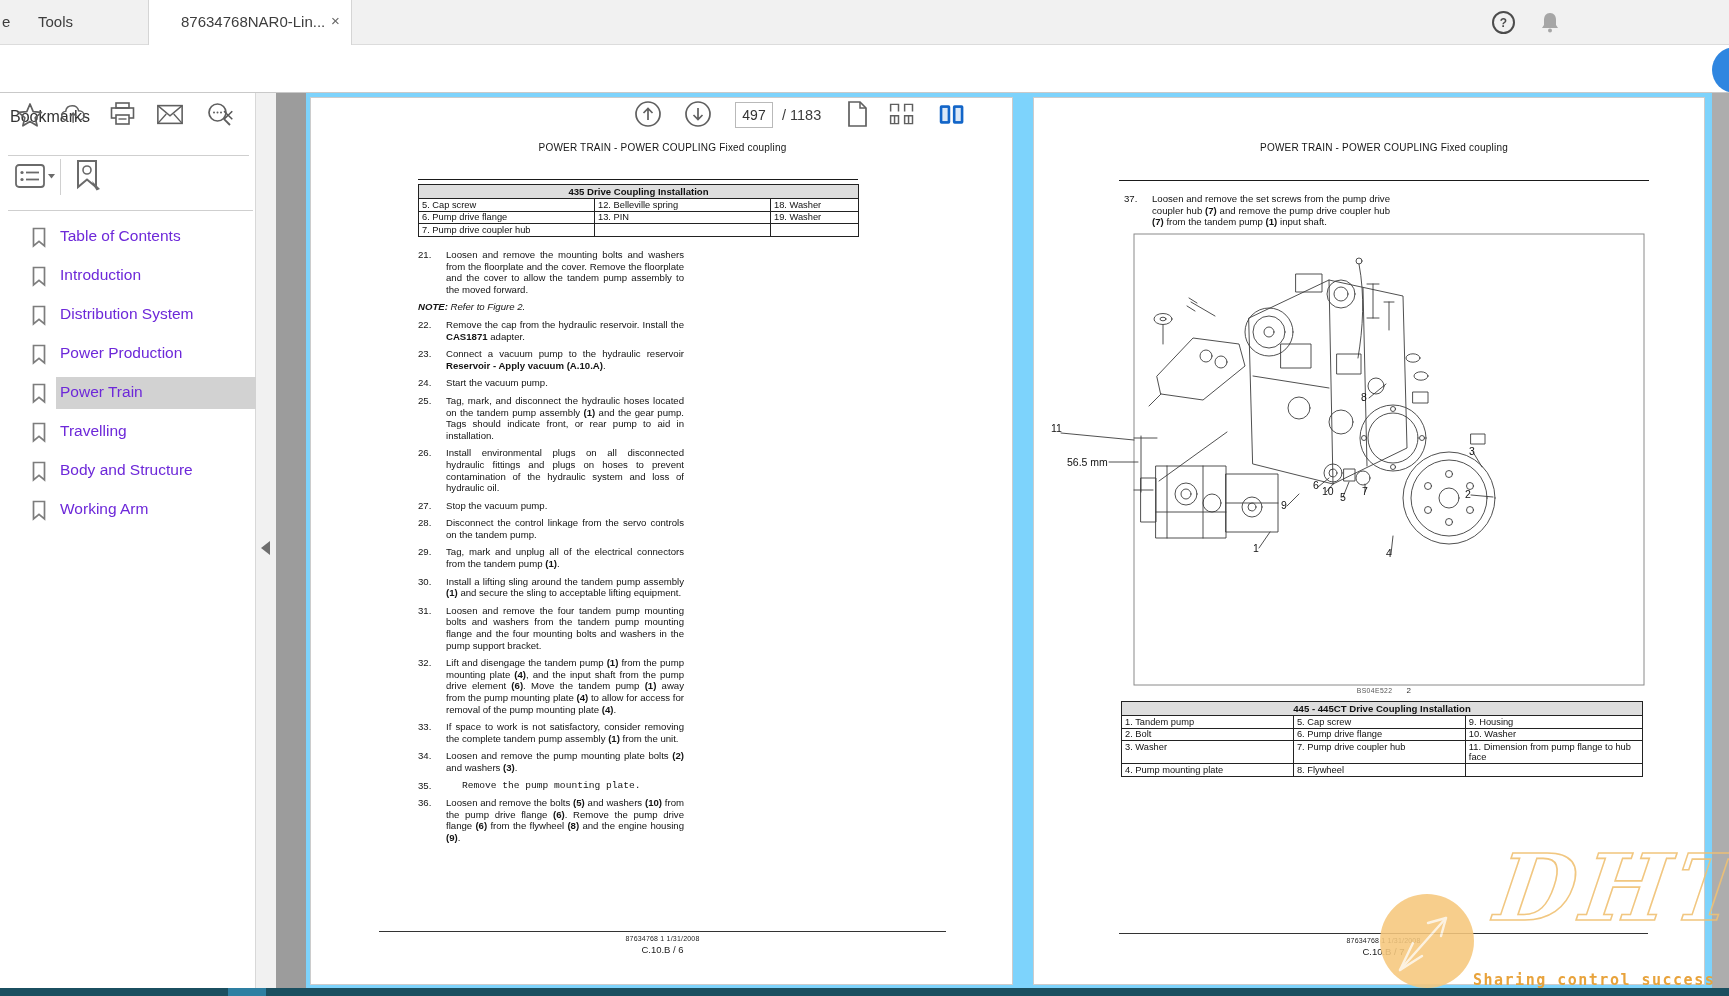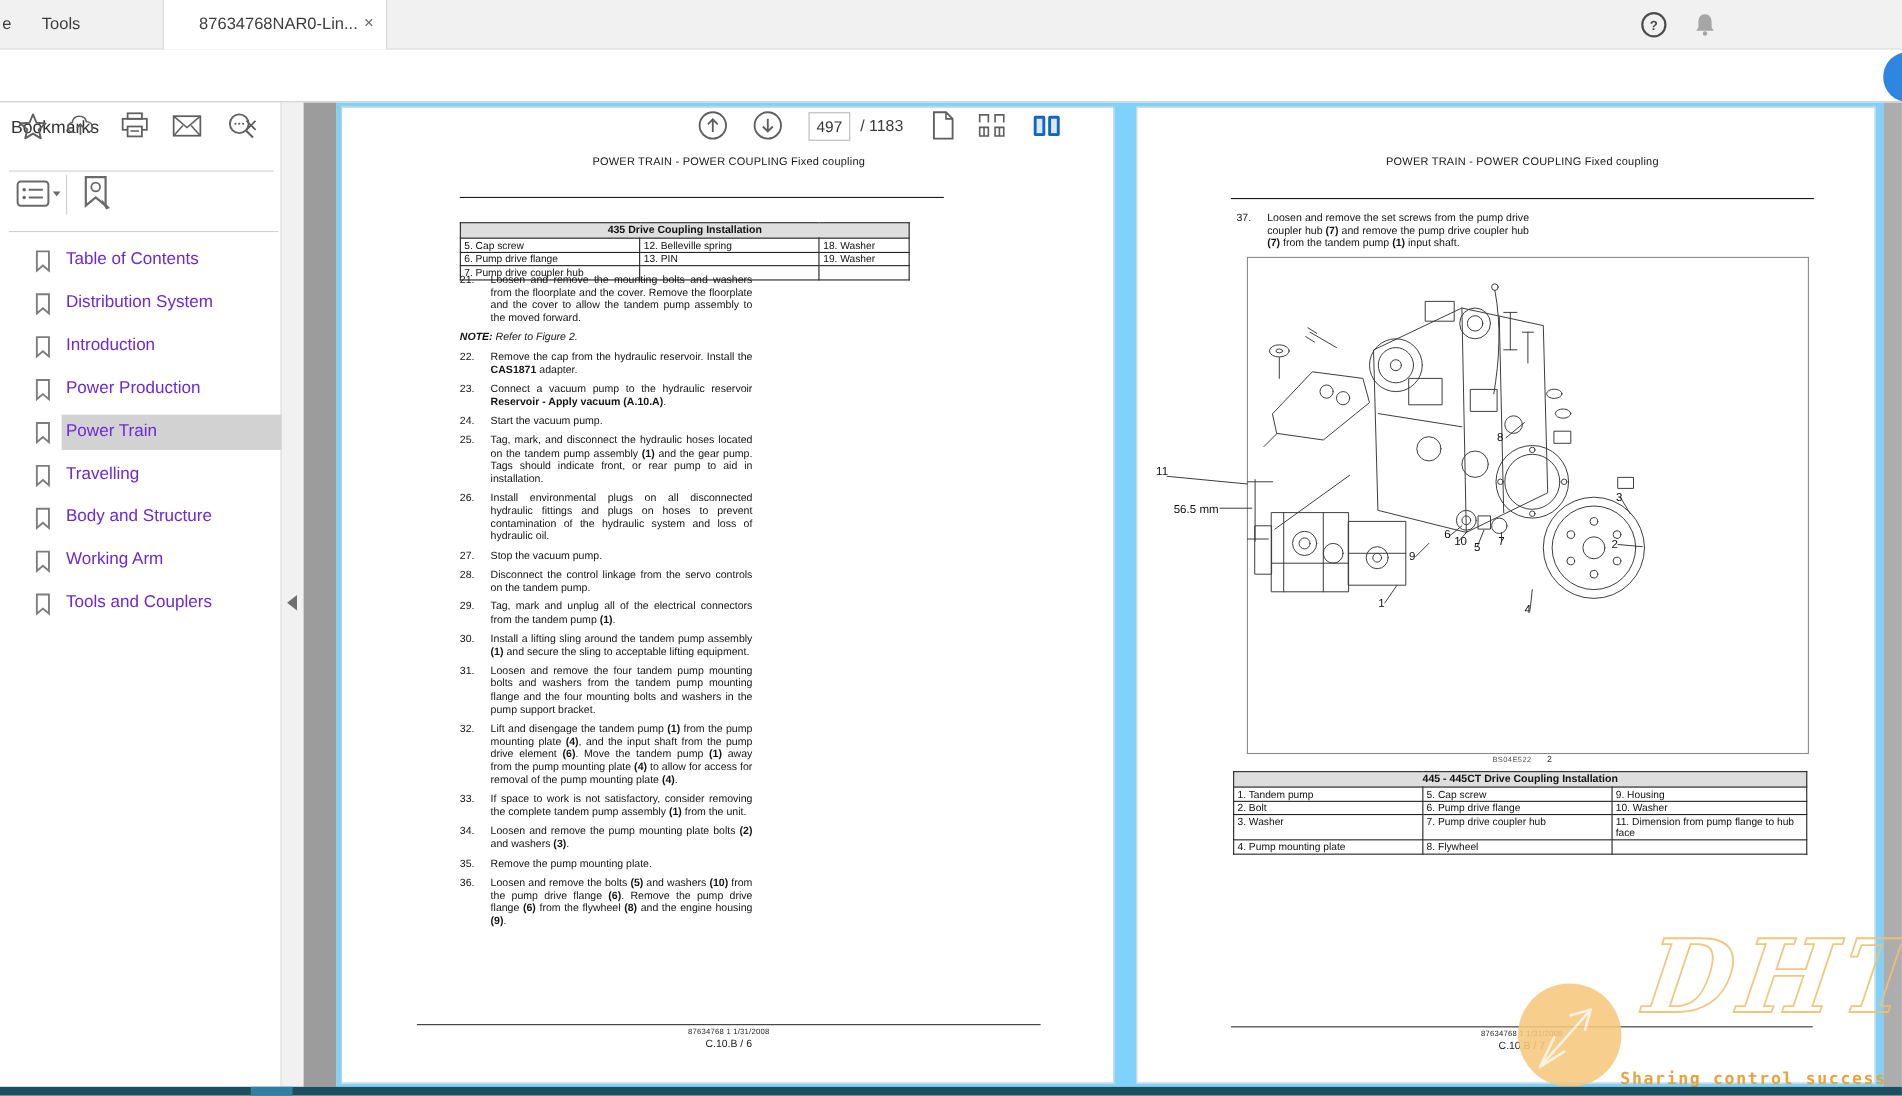--- a/index.html
+++ b/index.html
@@ -248,29 +248,29 @@
           </svg>
         </span>
         <span class="lb">Table of Contents</span>
       </div>
       <div class="bm-item">
         <span class="ic">
           <svg width="16" height="21" viewBox="0 0 16 21">
             <path d="M2.5 1.5 H13.5 V19 L8 14.3 L2.5 19 Z" fill="none" stroke="#7d7d7d" stroke-width="1.7"></path>
           </svg>
         </span>
+        <span class="lb">Introduction</span>
+      </div>
+      <div class="bm-item">
+        <span class="ic">
+          <svg width="16" height="21" viewBox="0 0 16 21">
+            <path d="M2.5 1.5 H13.5 V19 L8 14.3 L2.5 19 Z" fill="none" stroke="#7d7d7d" stroke-width="1.7"></path>
+          </svg>
+        </span>
         <span class="lb">Distribution System</span>
-      </div>
-      <div class="bm-item">
-        <span class="ic">
-          <svg width="16" height="21" viewBox="0 0 16 21">
-            <path d="M2.5 1.5 H13.5 V19 L8 14.3 L2.5 19 Z" fill="none" stroke="#7d7d7d" stroke-width="1.7"></path>
-          </svg>
-        </span>
-        <span class="lb">Introduction</span>
       </div>
       <div class="bm-item">
         <span class="ic">
           <svg width="16" height="21" viewBox="0 0 16 21">
             <path d="M2.5 1.5 H13.5 V19 L8 14.3 L2.5 19 Z" fill="none" stroke="#7d7d7d" stroke-width="1.7"></path>
           </svg>
         </span>
         <span class="lb">Power Production</span>
       </div>
       <div class="bm-item sel">
@@ -298,44 +298,36 @@
         </span>
         <span class="lb">Body and Structure</span>
       </div>
       <div class="bm-item">
         <span class="ic">
           <svg width="16" height="21" viewBox="0 0 16 21">
             <path d="M2.5 1.5 H13.5 V19 L8 14.3 L2.5 19 Z" fill="none" stroke="#7d7d7d" stroke-width="1.7"></path>
           </svg>
         </span>
         <span class="lb">Working Arm</span>
-      </div>
-      <div class="bm-item">
-        <span class="ic">
-          <svg width="16" height="21" viewBox="0 0 16 21">
-            <path d="M2.5 1.5 H13.5 V19 L8 14.3 L2.5 19 Z" fill="none" stroke="#7d7d7d" stroke-width="1.7"></path>
-          </svg>
-        </span>
-        <span class="lb">Tools and Couplers</span>
       </div>
     </div>
 </div>
 
 <div id="gutter">
   <div id="collapse-btn"></div>
 </div>
 <div id="darkstrip"></div>
 <div id="right-scroll"></div>
 
 <div id="docarea">
 
   <div class="page" id="page-left">
     <div class="doc-header" style="left:68px; top:44px; width:567px;">POWER TRAIN - POWER COUPLING Fixed coupling</div>
     <div class="section-rule" style="left:107px; top:81px; width:440px;"></div>
-    <table class="parts-table" id="table-left" style="left:107px; top:104px; width:409px;">
+    <table class="parts-table" id="table-left" style="left:107px; top:86px; width:441px;">
       <colgroup>
           <col style="width:40%">
           <col style="width:40%">
           <col style="width:20%">
         </colgroup>
       <thead>
           <tr>
             <th colspan="3">435 Drive Coupling Installation</th>
           </tr>
         </thead>
@@ -410,21 +402,21 @@
         <div class="step">
           <span class="num">33.</span>
           <span class="body" style="margin-left:28px; width:238px;">If space to work is not satisfactory, consider removing the complete tandem pump assembly <b>(1)</b> from the unit.</span>
         </div>
         <div class="step">
           <span class="num">34.</span>
           <span class="body" style="margin-left:28px; width:238px;">Loosen and remove the pump mounting plate bolts <b>(2)</b> and washers <b>(3)</b>.</span>
         </div>
         <div class="step">
           <span class="num">35.</span>
-          <span class="body" style="margin-left:28px; width:238px;">Remove the pump mounting plate.</span>
+          <span class="body" style="margin-left:44px; width:238px;font-family:Liberation Mono, monospace;">Remove the pump mounting plate.</span>
         </div>
         <div class="step">
           <span class="num">36.</span>
           <span class="body" style="margin-left:28px; width:238px;">Loosen and remove the bolts <b>(5)</b> and washers <b>(10)</b> from the pump drive flange <b>(6)</b>.  Remove the pump drive flange <b>(6)</b> from the flywheel <b>(8)</b> and the engine housing <b>(9)</b>.</span>
         </div>
       </div>
     <div class="footer-rule" style="left:68px; top:833px; width:567px;"></div>
     <div class="footer-doc" style="left:68px; top:837px; width:567px;">87634768 1 1/31/2008</div>
     <div class="footer-page" style="left:68px; top:846px; width:567px;">C.10.B / 6</div>
   </div>

